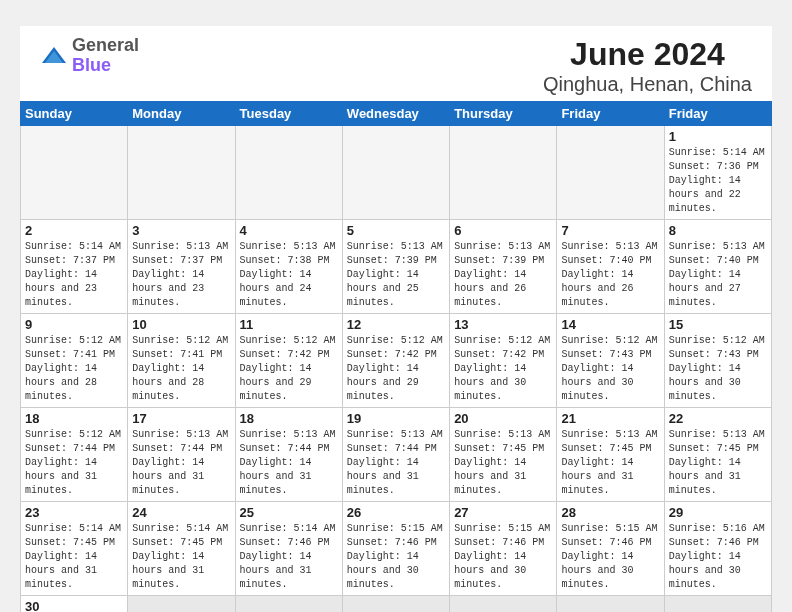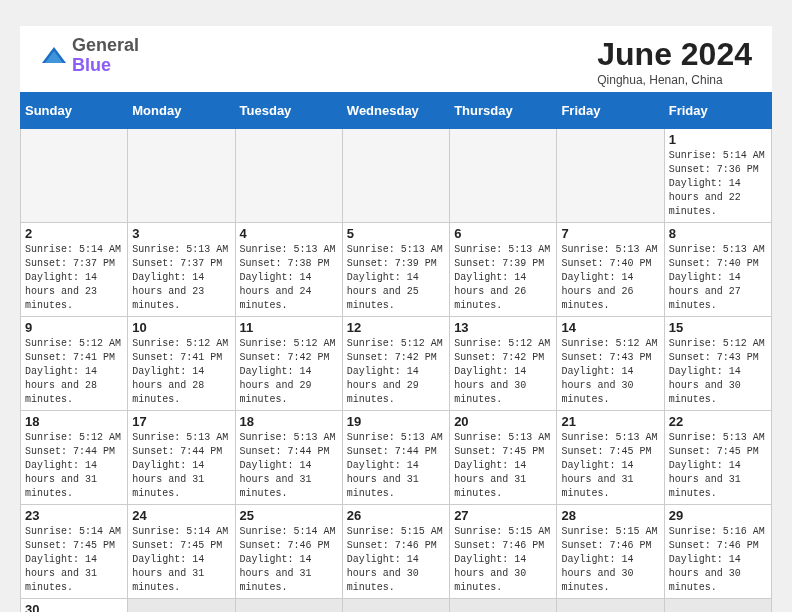--- a/index.html
+++ b/index.html
@@ -30,43 +30,43 @@
       font-size: 18px;
       line-height: 1.1;
     }
     .logo-general { color: #555; font-weight: bold; }
     .logo-blue { color: #8b5cf6; font-weight: bold; }
     .logo-icon {
       width: 28px;
       height: 22px;
     }
     .title-block {
-      text-align: left;
+      text-align: center;
     }
     .title-block h1 {
       font-size: 32px;
       font-weight: bold;
       color: #222;
     }
     .title-block h2 {
-      font-size: 12px;
+      font-size: 20px;
       font-weight: normal;
       color: #444;
     }
     .calendar {
       width: 100%;
       border-collapse: collapse;
       border: 1px solid #bbb;
     }
     .calendar th {
       background: #1a6fc4;
       color: #fff;
       font-size: 13px;
       font-weight: bold;
-      padding: 10px 4px;
+      padding: 4px 4px;
       text-align: left;
       border: 1px solid #1a6fc4;
     }
     .calendar td {
       vertical-align: top;
       border: 1px solid #ccc;
       padding: 3px 4px;
       width: 107px;
       min-height: 80px;
       font-size: 10px;

